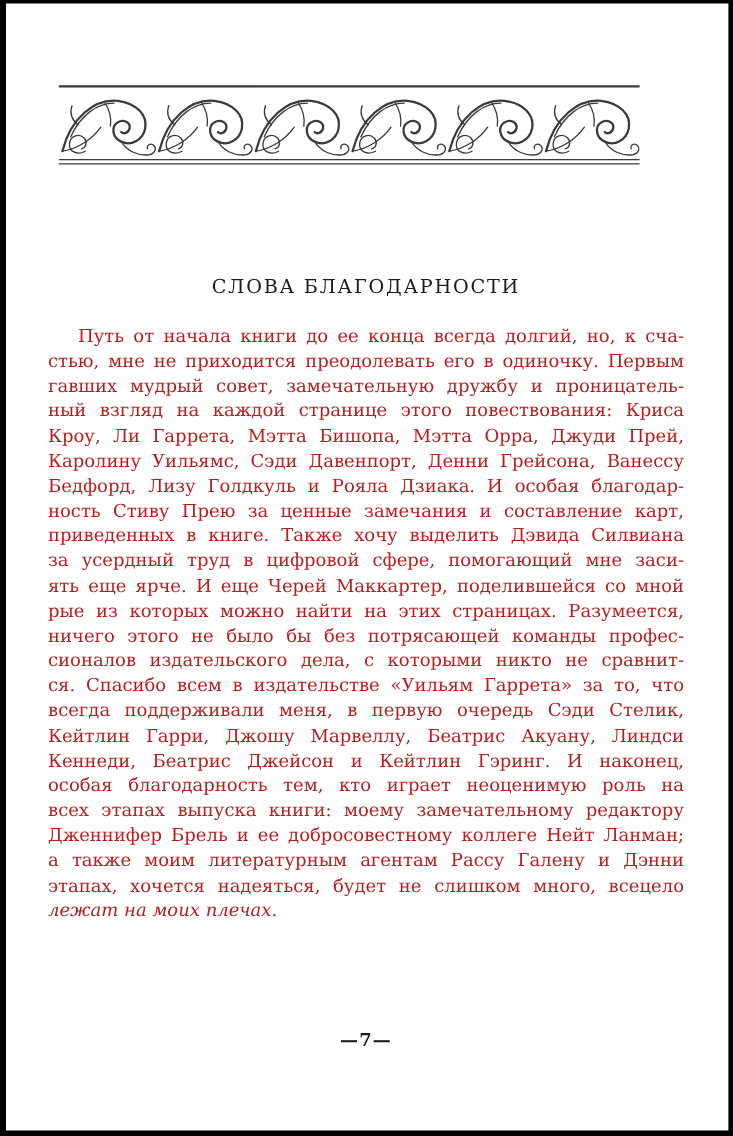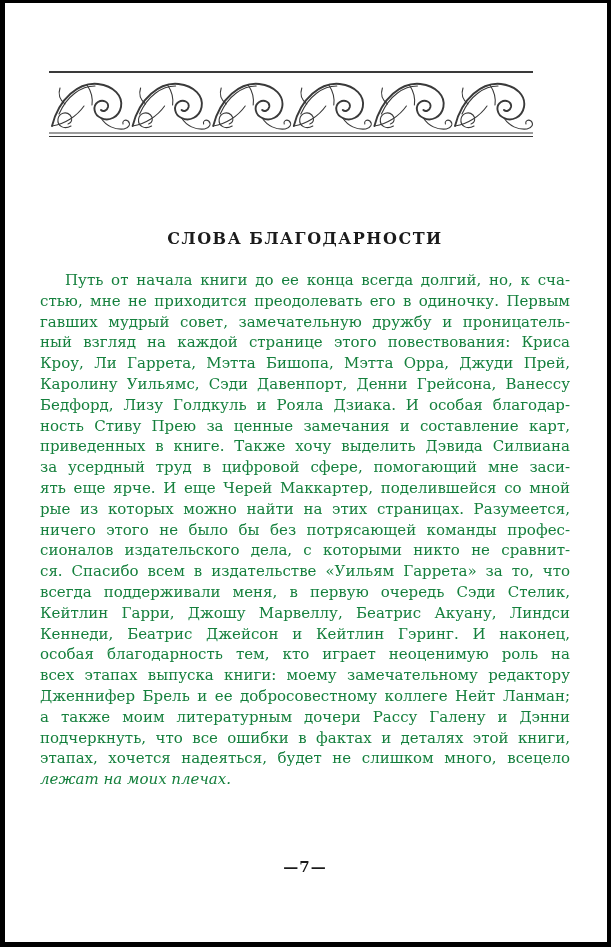--- a/index.html
+++ b/index.html
@@ -16,26 +16,26 @@
   }
   .ornament{position:absolute;left:44px;top:67px;width:484px;height:68px;}
   .ornament svg{display:block;}
   .ornament path,.ornament line{fill:none;stroke:#3a3a3a;stroke-linecap:round;}
   .rule-thick{stroke-width:2;}
   .rule-thin{stroke-width:1;}
   .stroke-main{stroke-width:1.9;}
   .stroke-fine{stroke-width:1.1;}
   .title{
     position:absolute;left:35px;top:226px;width:530px;
-    text-align:center;font-size:16px;font-weight:bold;
+    text-align:center;font-size:16px;font-weight:normal;
     letter-spacing:1.5px;color:#1b1b1b;
   }
   .body-text{
     position:absolute;left:35px;top:267px;width:530px;
-    font-size:15px;line-height:20.8px;color:#15803d;
+    font-size:15px;line-height:20.8px;color:#b91c1c;
   }
   .body-text .line{
     height:20.8px;overflow:hidden;
     text-align:justify;text-align-last:justify;
   }
   .body-text .line.first{text-indent:25px;}
   .body-text .line.last{text-align-last:left;font-style:italic;}
   .page-number{
     position:absolute;left:35px;top:855px;width:530px;
     text-align:center;font-size:15px;font-weight:bold;
@@ -89,21 +89,20 @@
       <div class="line">рые из которых можно найти на этих страницах. Разумеется,</div>
       <div class="line">ничего этого не было бы без потрясающей команды профес-</div>
       <div class="line">сионалов издательского дела, с которыми никто не сравнит-</div>
       <div class="line">ся. Спасибо всем в издательстве «Уильям Гаррета» за то, что</div>
       <div class="line">всегда поддерживали меня, в первую очередь Сэди Стелик,</div>
       <div class="line">Кейтлин Гарри, Джошу Марвеллу, Беатрис Акуану, Линдси</div>
       <div class="line">Кеннеди, Беатрис Джейсон и Кейтлин Гэринг. И наконец,</div>
       <div class="line">особая благодарность тем, кто играет неоценимую роль на</div>
       <div class="line">всех этапах выпуска книги: моему замечательному редактору</div>
       <div class="line">Дженнифер Брель и ее добросовестному коллеге Нейт Ланман;</div>
-      <div class="line">а также моим литературным дочери Рассу Галену и Дэнни</div>
-      <div class="line">подчеркнуть, что все ошибки в фактах и деталях этой книги,</div>
+      <div class="line">а также моим литературным агентам Рассу Галену и Дэнни</div>
       <div class="line">этапах, хочется надеяться, будет не слишком много, всецело</div>
       <div class="line last">лежат на моих плечах.</div>
     </div>
 
   <div class="page-number">—7—</div>
 
 </div>
 
 </body></html>

